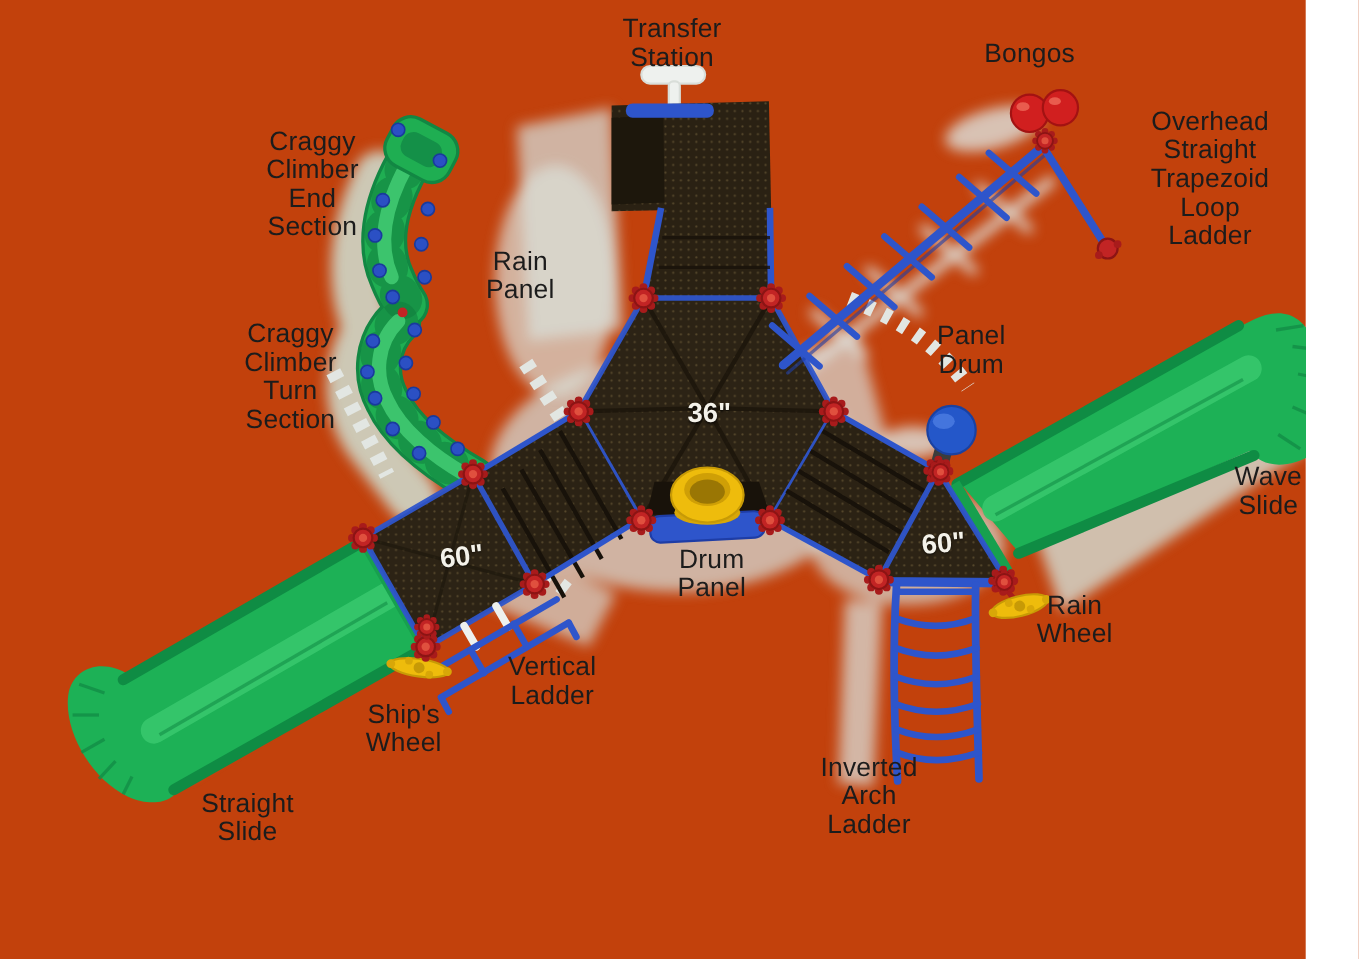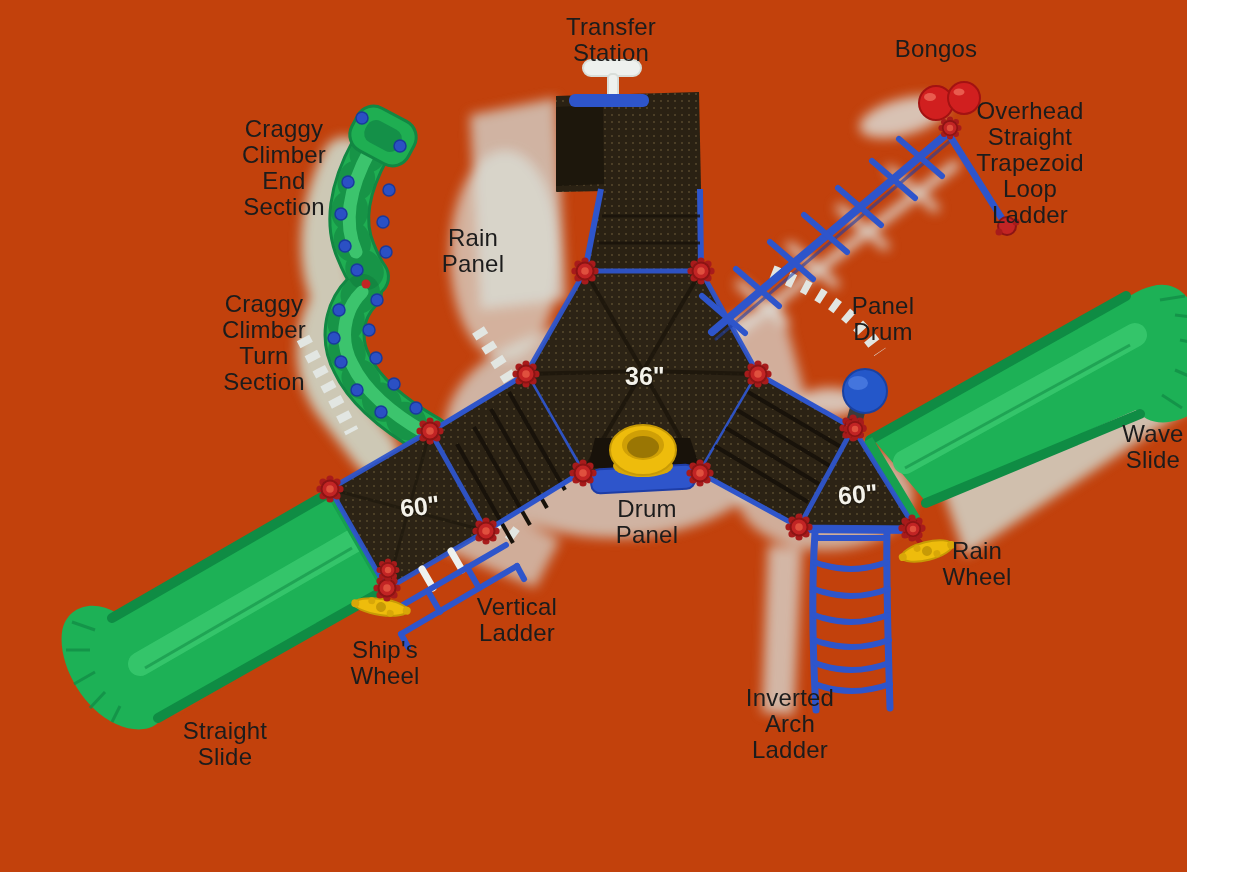--- a/index.html
+++ b/index.html
@@ -329,21 +329,21 @@
     <use href="#conn" transform="translate(388,570) scale(0.85)"></use>
     <use href="#conn" transform="translate(913,529) scale(0.85)"></use>
     <use href="#conn" transform="translate(855,429) scale(0.85)"></use>
     <use href="#conn" transform="translate(950,128) scale(0.85)"></use>
   </g>
 </svg>
 
   <div class="lbl" style="left:611px;top:40px">Transfer
 Station</div>
   <div class="lbl" style="left:936px;top:49px">Bongos</div>
-  <div class="lbl" style="left:1030px;top:163px">Overhead
+  <div class="lbl" style="left:1100px;top:163px">Overhead
 Straight
 Trapezoid
 Loop
 Ladder</div>
   <div class="lbl" style="left:284px;top:168px">Craggy
 Climber
 End
 Section</div>
   <div class="lbl" style="left:473px;top:251px">Rain
 Panel</div>
@@ -352,23 +352,23 @@
 Turn
 Section</div>
   <div class="lbl" style="left:883px;top:319px">Panel
 Drum</div>
   <div class="lbl" style="left:1153px;top:447px">Wave
 Slide</div>
   <div class="lbl" style="left:647px;top:522px">Drum
 Panel</div>
   <div class="lbl" style="left:977px;top:564px">Rain
 Wheel</div>
-  <div class="lbl" style="left:517px;top:620px">Vertical
+  <div class="lbl" style="left:502px;top:620px">Vertical
 Ladder</div>
-  <div class="lbl" style="left:385px;top:663px">Ship's
+  <div class="lbl" style="left:367px;top:663px">Ship's
 Wheel</div>
   <div class="lbl" style="left:790px;top:724px">Inverted
 Arch
 Ladder</div>
   <div class="lbl" style="left:225px;top:744px">Straight
 Slide</div>
 
   <div class="size-lbl" style="left:625px;top:362px">36"</div>
   <div class="size-lbl" style="left:400px;top:492px;transform:rotate(-7deg)">60"</div>
   <div class="size-lbl" style="left:838px;top:480px;transform:rotate(-5deg)">60"</div>

